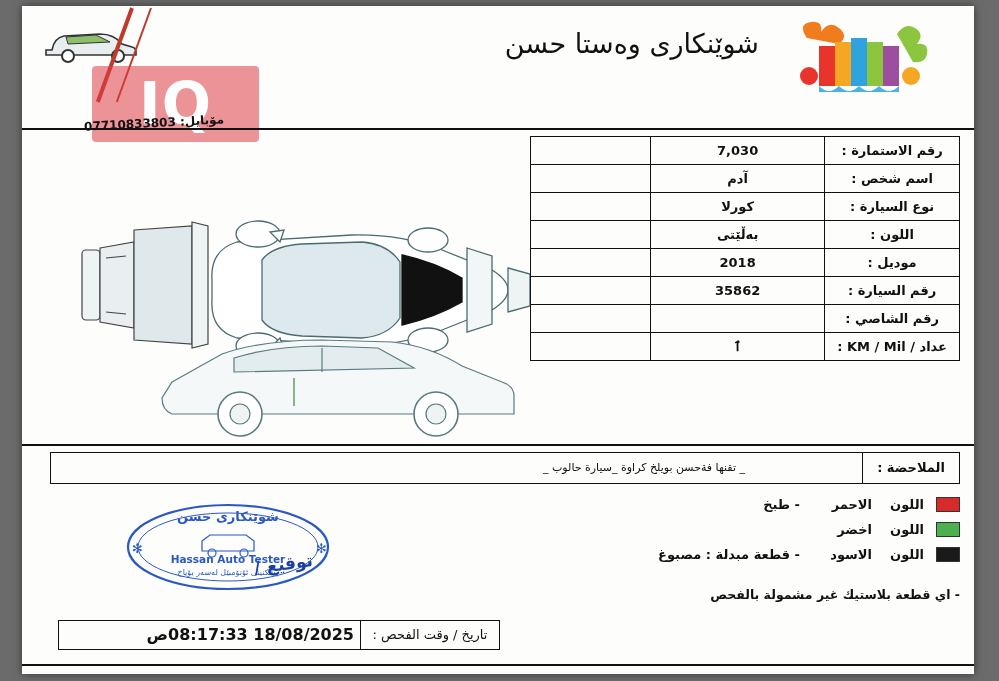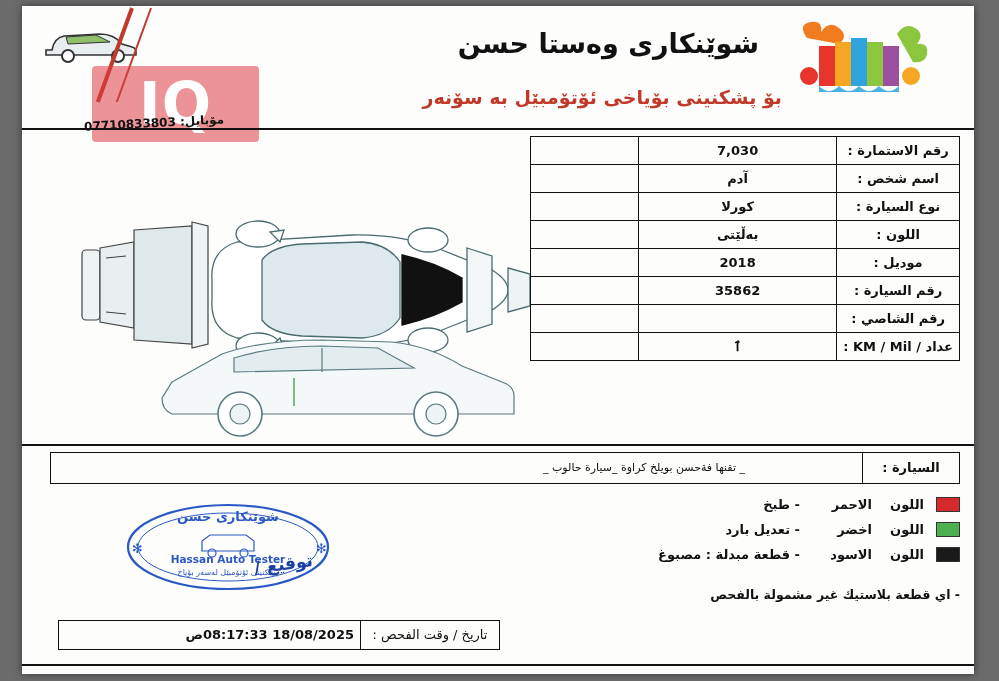--- a/index.html
+++ b/index.html
@@ -13,21 +13,21 @@
     position:absolute;
     left:22px;top:6px;
     width:952px;height:668px;
     background:#fdfdfb;
     box-shadow:0 0 8px rgba(0,0,0,.5);
   }
   
   .hdr{position:absolute;left:0;top:0;width:100%;height:120px;}
   .title1{
     position:absolute;right:215px;top:22px;
-    font-size:27px;font-weight:bold;color:#111;
+    font-size:27px;font-weight:normal;color:#111;
     direction:rtl;white-space:nowrap;
   }
   .title2{
     position:absolute;right:192px;top:80px;
     font-size:19px;font-weight:bold;color:#c0392b;
     direction:rtl;white-space:nowrap;
   }
   .mobile{
     position:absolute;left:62px;top:110px;
     font-size:12px;font-weight:bold;color:#111;
@@ -67,21 +67,21 @@
   .tbl{
     position:absolute;right:14px;top:130px;
     width:430px;
     border-collapse:collapse;
     direction:rtl;
   }
   .tbl td{
     border:1px solid #111;
     height:27px;
     font-size:13px;
-    padding:0 6px;
+    padding:0 12px;
     color:#111;
   }
   .tbl td.lbl{width:100px;font-weight:bold;text-align:center;white-space:nowrap;}
   .tbl td.val{text-align:center;font-weight:bold;}
   .tbl td.blank{width:95px;border-left:1px solid #111;}
   
   .rule-mid{
     position:absolute;left:0;top:438px;width:100%;height:2px;background:#111;
   }
   .note-row{
@@ -126,21 +126,21 @@
     position:absolute;left:36px;top:614px;width:440px;height:28px;
     border:1px solid #111;direction:rtl;
   }
   .dt-lbl{
     position:absolute;right:0;top:0;width:138px;height:28px;
     border-left:1px solid #111;
     font-size:13px;font-weight:normal;color:#111;line-height:28px;text-align:center;
   }
   .dt-val{
     position:absolute;right:145px;top:0;height:28px;line-height:28px;
-    font-size:13px;font-weight:bold;color:#111;
+    font-size:16px;font-weight:bold;color:#111;
   }
   .rule-bot{
     position:absolute;left:0;top:658px;width:100%;height:2px;background:#111;
   }
 </style>
 </head>
 <body>
 
 <div id="sheet">
 
@@ -151,21 +151,20 @@
       <path d="M26 17 L56 15 L70 22 L28 24 Z" fill="#8fbf6a" stroke="#333" stroke-width="1"></path>
       <circle cx="28" cy="36" r="6" fill="#fff" stroke="#333" stroke-width="2"></circle>
       <circle cx="78" cy="36" r="6" fill="#fff" stroke="#333" stroke-width="2"></circle>
     </svg>
     <div class="logo-slash"></div>
     <div class="logo-slash2"></div>
 
     <div class="iq">IQ</div>
 
     <div class="title1">شوێنکاری وەستا حسن</div>
-    <div class="title2">بۆ پشکنینی بۆیاخی ئۆتۆمبێل بە سۆنەر</div>
     <div class="mobile">مۆبایل: 07710833803</div>
 
     <svg class="splash" viewBox="0 0 140 80">
       <path d="M18 18 q-10 -14 4 -16 q12 -2 10 10 q8 -12 18 -4 q10 8 0 16 z" fill="#f07c1e"></path>
       <path d="M108 14 q8 -12 18 -6 q10 6 2 16 q12 -2 10 10 q-2 10 -14 8 z" fill="#8cc63f"></path>
       <rect x="30" y="26" width="16" height="40" fill="#e8342b"></rect>
       <rect x="46" y="22" width="16" height="44" fill="#f5a623"></rect>
       <rect x="62" y="18" width="16" height="48" fill="#2ea3dd"></rect>
       <rect x="78" y="22" width="16" height="44" fill="#8cc63f"></rect>
       <rect x="94" y="26" width="16" height="40" fill="#9b4f9e"></rect>
@@ -259,36 +258,35 @@
         <td class="lbl">عداد / KM / Mil :</td>
         <td class="val">ٱ</td>
         <td class="blank"></td>
       </tr>
     </tbody>
   </table>
 
   <div class="rule-mid"></div>
 
   <div class="note-row">
-    <div class="note-lbl">السيارة :</div>
+    <div class="note-lbl">الملاحضة :</div>
     <div class="note-val">_ تقنها فةحسن بويلخ كراوة _سيارة حالوب _</div>
   </div>
 
   <div class="legend">
     <div class="lg-row">
       <div class="lg-sw" style="background:#d72b2b"></div>
       <div class="lg-c1">اللون</div>
       <div class="lg-c2">الاحمر</div>
       <div class="lg-c3">- طبخ</div>
     </div>
     <div class="lg-row">
       <div class="lg-sw" style="background:#4caf50"></div>
       <div class="lg-c1">اللون</div>
       <div class="lg-c2">اخضر</div>
-      <div class="lg-c3">- تعديل بارد</div>
     </div>
     <div class="lg-row">
       <div class="lg-sw" style="background:#1a1a1a"></div>
       <div class="lg-c1">اللون</div>
       <div class="lg-c2">الاسود</div>
       <div class="lg-c3">- قطعة مبدلة : مصبوغ</div>
     </div>
   </div>
 
   <div class="disc">

